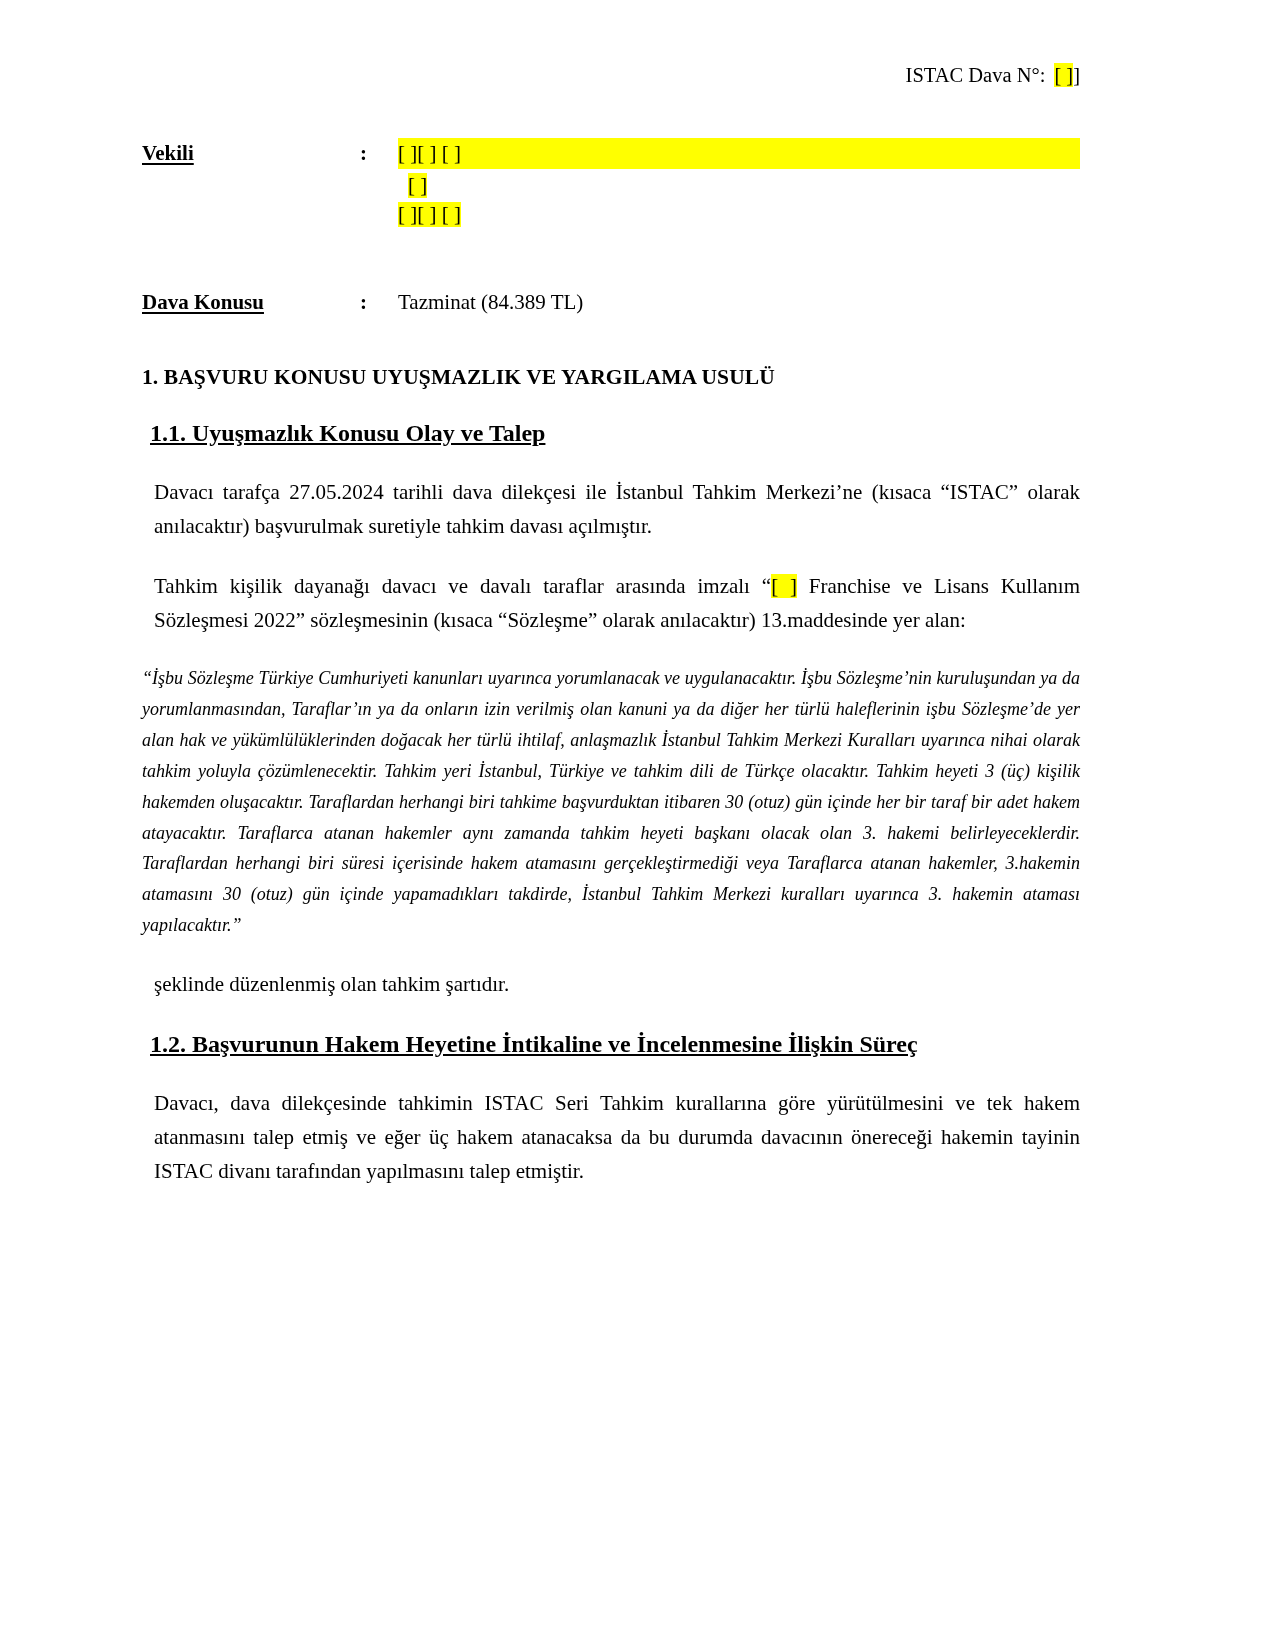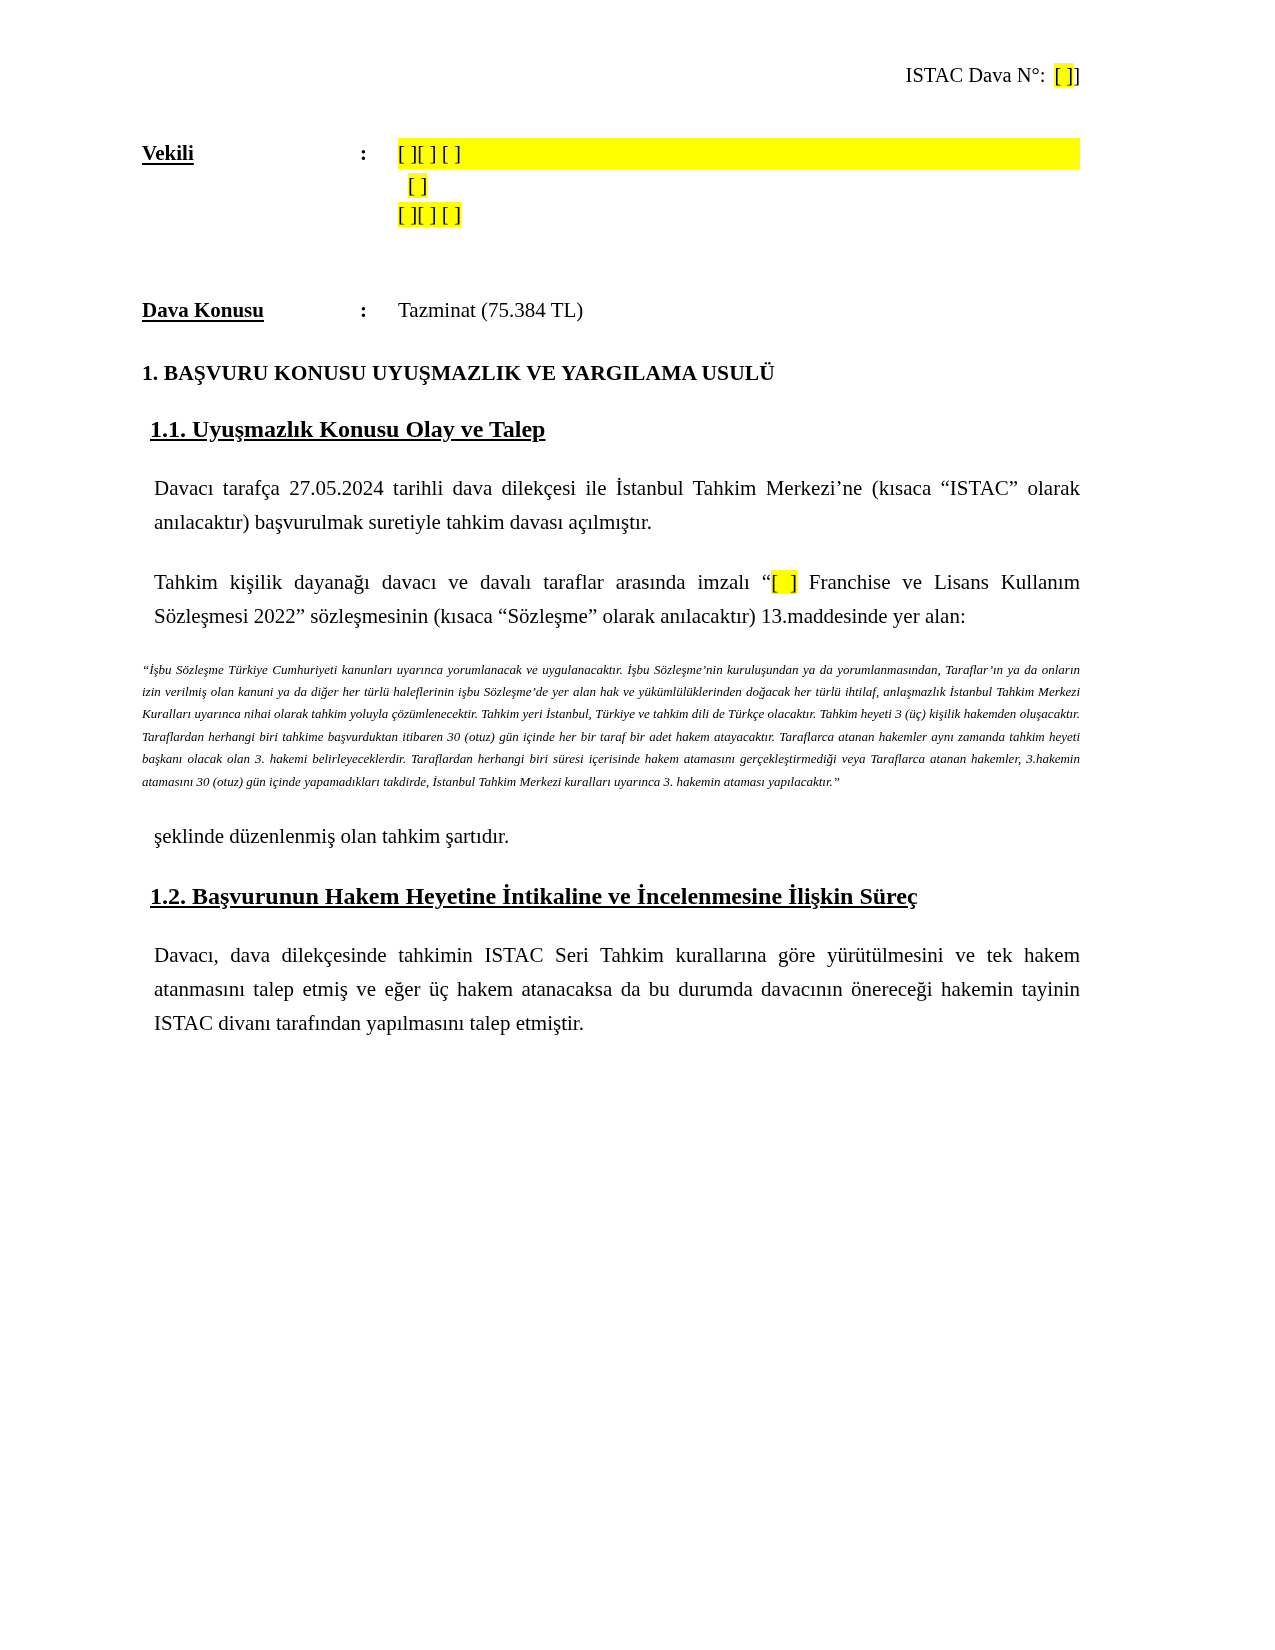--- a/index.html
+++ b/index.html
@@ -54,21 +54,21 @@
     width: 38px;
     flex: 0 0 38px;
     font-weight: bold;
     text-align: left;
   }
   .field-value {
     flex: 1 1 auto;
     font-size: 21px;
     white-space: nowrap;
   }
-  .vekili-block { margin-bottom: 16px; }
+  .vekili-block { margin-bottom: 8px; }
   .vekili-line-2 {
     margin-left: 10px;
     margin-top: 4px;
     white-space: nowrap;
   }
   .vekili-line-3 {
     margin-top: 4px;
     white-space: nowrap;
   }
   .vekili-indent {
@@ -93,21 +93,21 @@
   }
   
   p.body {
     font-size: 21px;
     line-height: 1.62;
     text-align: justify;
     margin: 0 0 26px 12px;
   }
   p.body:last-child { margin-bottom: 0; }
   p.quote {
-    font-size: 13px;
+    font-size: 18px;
     font-style: italic;
     line-height: 1.72;
     text-align: justify;
     margin: 0 0 26px 0;
   }
   .nowrapfield { white-space: nowrap; }
 </style>
 </head>
 <body>
 
@@ -126,24 +126,24 @@
     <div class="vekili-indent">
       <div class="vekili-line-2 hl" style="display:inline-block;font-size:21px;">[                           ]</div>
     </div>
     <div class="vekili-indent">
       <div class="vekili-line-3 hl" style="display:inline-block;font-size:21px;">[                          ][                             ] [                              ]</div>
     </div>
   </div>
 
   <div class="spacer-lg"></div>
 
-  <div class="field-row" style="margin-bottom:34px;justify-content:flex-end;">
+  <div class="field-row" style="margin-bottom:46px;justify-content:flex-end;">
     <span class="field-label">Dava Konusu</span>
     <span class="field-colon">:</span>
-    <span class="field-value">Tazminat (75.384 TL)</span>
+    <span class="field-value">Tazminat (84.389 TL)</span>
   </div>
 
   <h1 class="sec">1. BAŞVURU KONUSU UYUŞMAZLIK VE YARGILAMA USULÜ</h1>
 
   <h2 class="subsec">1.1. Uyuşmazlık Konusu Olay ve Talep</h2>
 
   <p class="body">Davacı tarafça 27.05.2024 tarihli dava dilekçesi ile İstanbul Tahkim Merkezi’ne (kısaca “ISTAC” olarak anılacaktır) başvurulmak suretiyle tahkim davası açılmıştır.</p>
 
   <p class="body"><span>Tahkim kişilik dayanağı davacı ve davalı taraflar arasında imzalı “</span><span class="hl nowrapfield">[                                ]</span><span> Franchise ve Lisans Kullanım Sözleşmesi 2022” sözleşmesinin (kısaca “Sözleşme” olarak anılacaktır) 13.maddesinde yer alan:</span></p>
 

